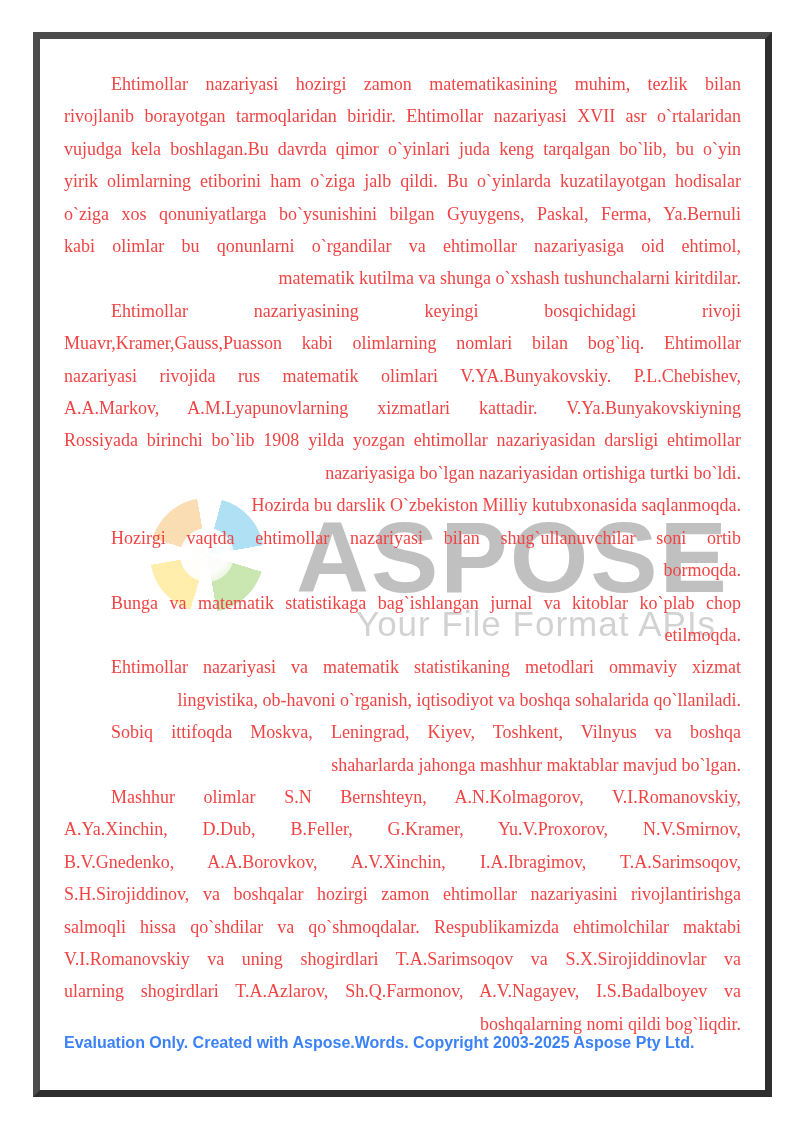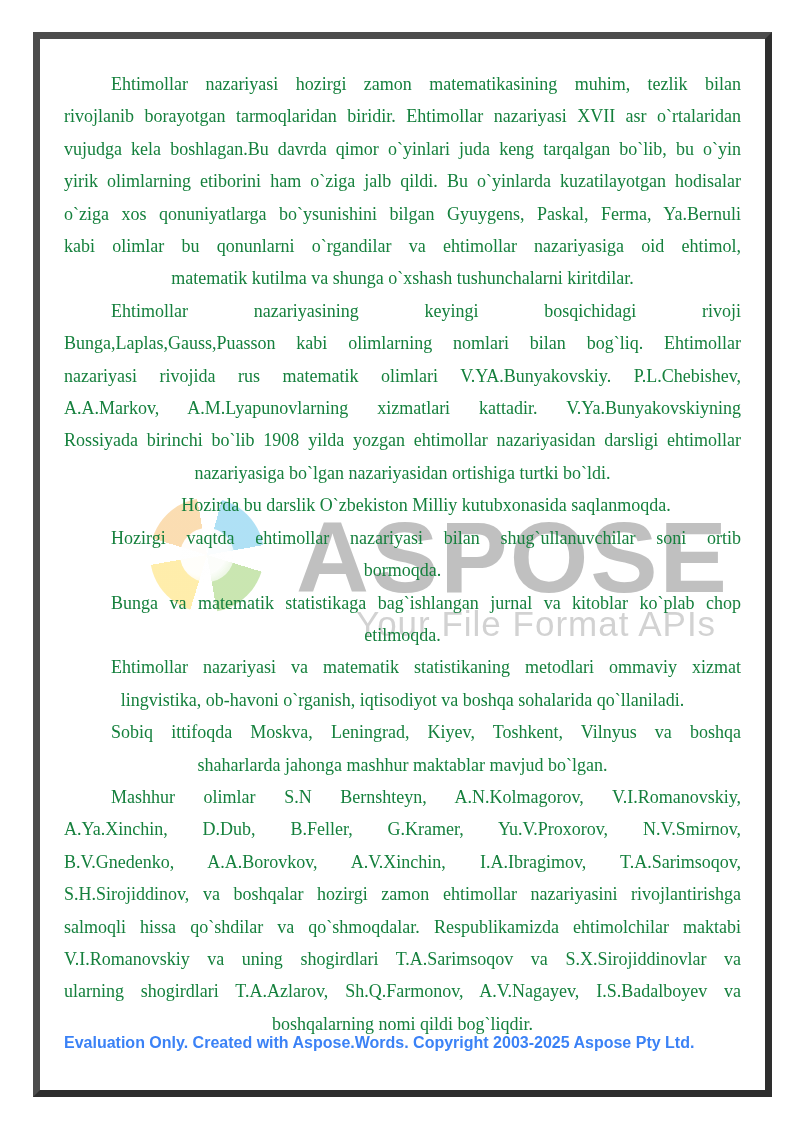--- a/index.html
+++ b/index.html
@@ -85,25 +85,25 @@
     position: absolute;
     inset: 0;
     z-index: 1;
     padding: 29px 24px 0 24px;
     overflow: hidden;
   }
   .doc-body {
     font-family: "Liberation Serif", serif;
     font-size: 18px;
     line-height: 32.4px;
-    color: #15803d;
+    color: #ef4444;
   }
   .line {
     white-space: nowrap;
-    text-align: center;
+    text-align: right;
     overflow: visible;
   }
   .line.just {
     text-align: justify;
     text-align-last: justify;
   }
   .line.first {
     text-indent: 47px;
   }
   .eval-notice {
@@ -133,21 +133,21 @@
           <div class="line first just">Ehtimollar nazariyasi hozirgi zamon matematikasining muhim, tezlik bilan</div>
           <div class="line just">rivojlanib borayotgan tarmoqlaridan biridir. Ehtimollar nazariyasi XVII asr o`rtalaridan</div>
           <div class="line just">vujudga kela boshlagan.Bu davrda qimor o`yinlari juda keng tarqalgan bo`lib, bu o`yin</div>
           <div class="line just">yirik olimlarning etiborini ham o`ziga jalb qildi. Bu o`yinlarda kuzatilayotgan hodisalar</div>
           <div class="line just">o`ziga xos qonuniyatlarga bo`ysunishini bilgan Gyuygens, Paskal, Ferma, Ya.Bernuli</div>
           <div class="line just">kabi olimlar bu qonunlarni o`rgandilar va ehtimollar nazariyasiga oid ehtimol,</div>
           <div class="line">matematik kutilma va shunga o`xshash tushunchalarni kiritdilar.</div>
         </div>
         <div class="paragraph">
           <div class="line first just">Ehtimollar nazariyasining keyingi bosqichidagi rivoji</div>
-          <div class="line just">Bunga,Laplas,Gauss,Puasson kabi olimlarning nomlari bilan bog`liq. Ehtimollar</div>
+          <div class="line just">Muavr,Kramer,Gauss,Puasson kabi olimlarning nomlari bilan bog`liq. Ehtimollar</div>
           <div class="line just">nazariyasi rivojida rus matematik olimlari V.YA.Bunyakovskiy. P.L.Chebishev,</div>
           <div class="line just">A.A.Markov, A.M.Lyapunovlarning xizmatlari kattadir. V.Ya.Bunyakovskiyning</div>
           <div class="line just">Rossiyada birinchi bo`lib 1908 yilda yozgan ehtimollar nazariyasidan darsligi ehtimollar</div>
           <div class="line">nazariyasiga bo`lgan nazariyasidan ortishiga turtki bo`ldi.</div>
         </div>
         <div class="paragraph">
           <div class="line first">Hozirda bu darslik O`zbekiston Milliy kutubxonasida saqlanmoqda.</div>
         </div>
         <div class="paragraph">
           <div class="line first just">Hozirgi vaqtda ehtimollar nazariyasi bilan shug`ullanuvchilar soni ortib</div>

